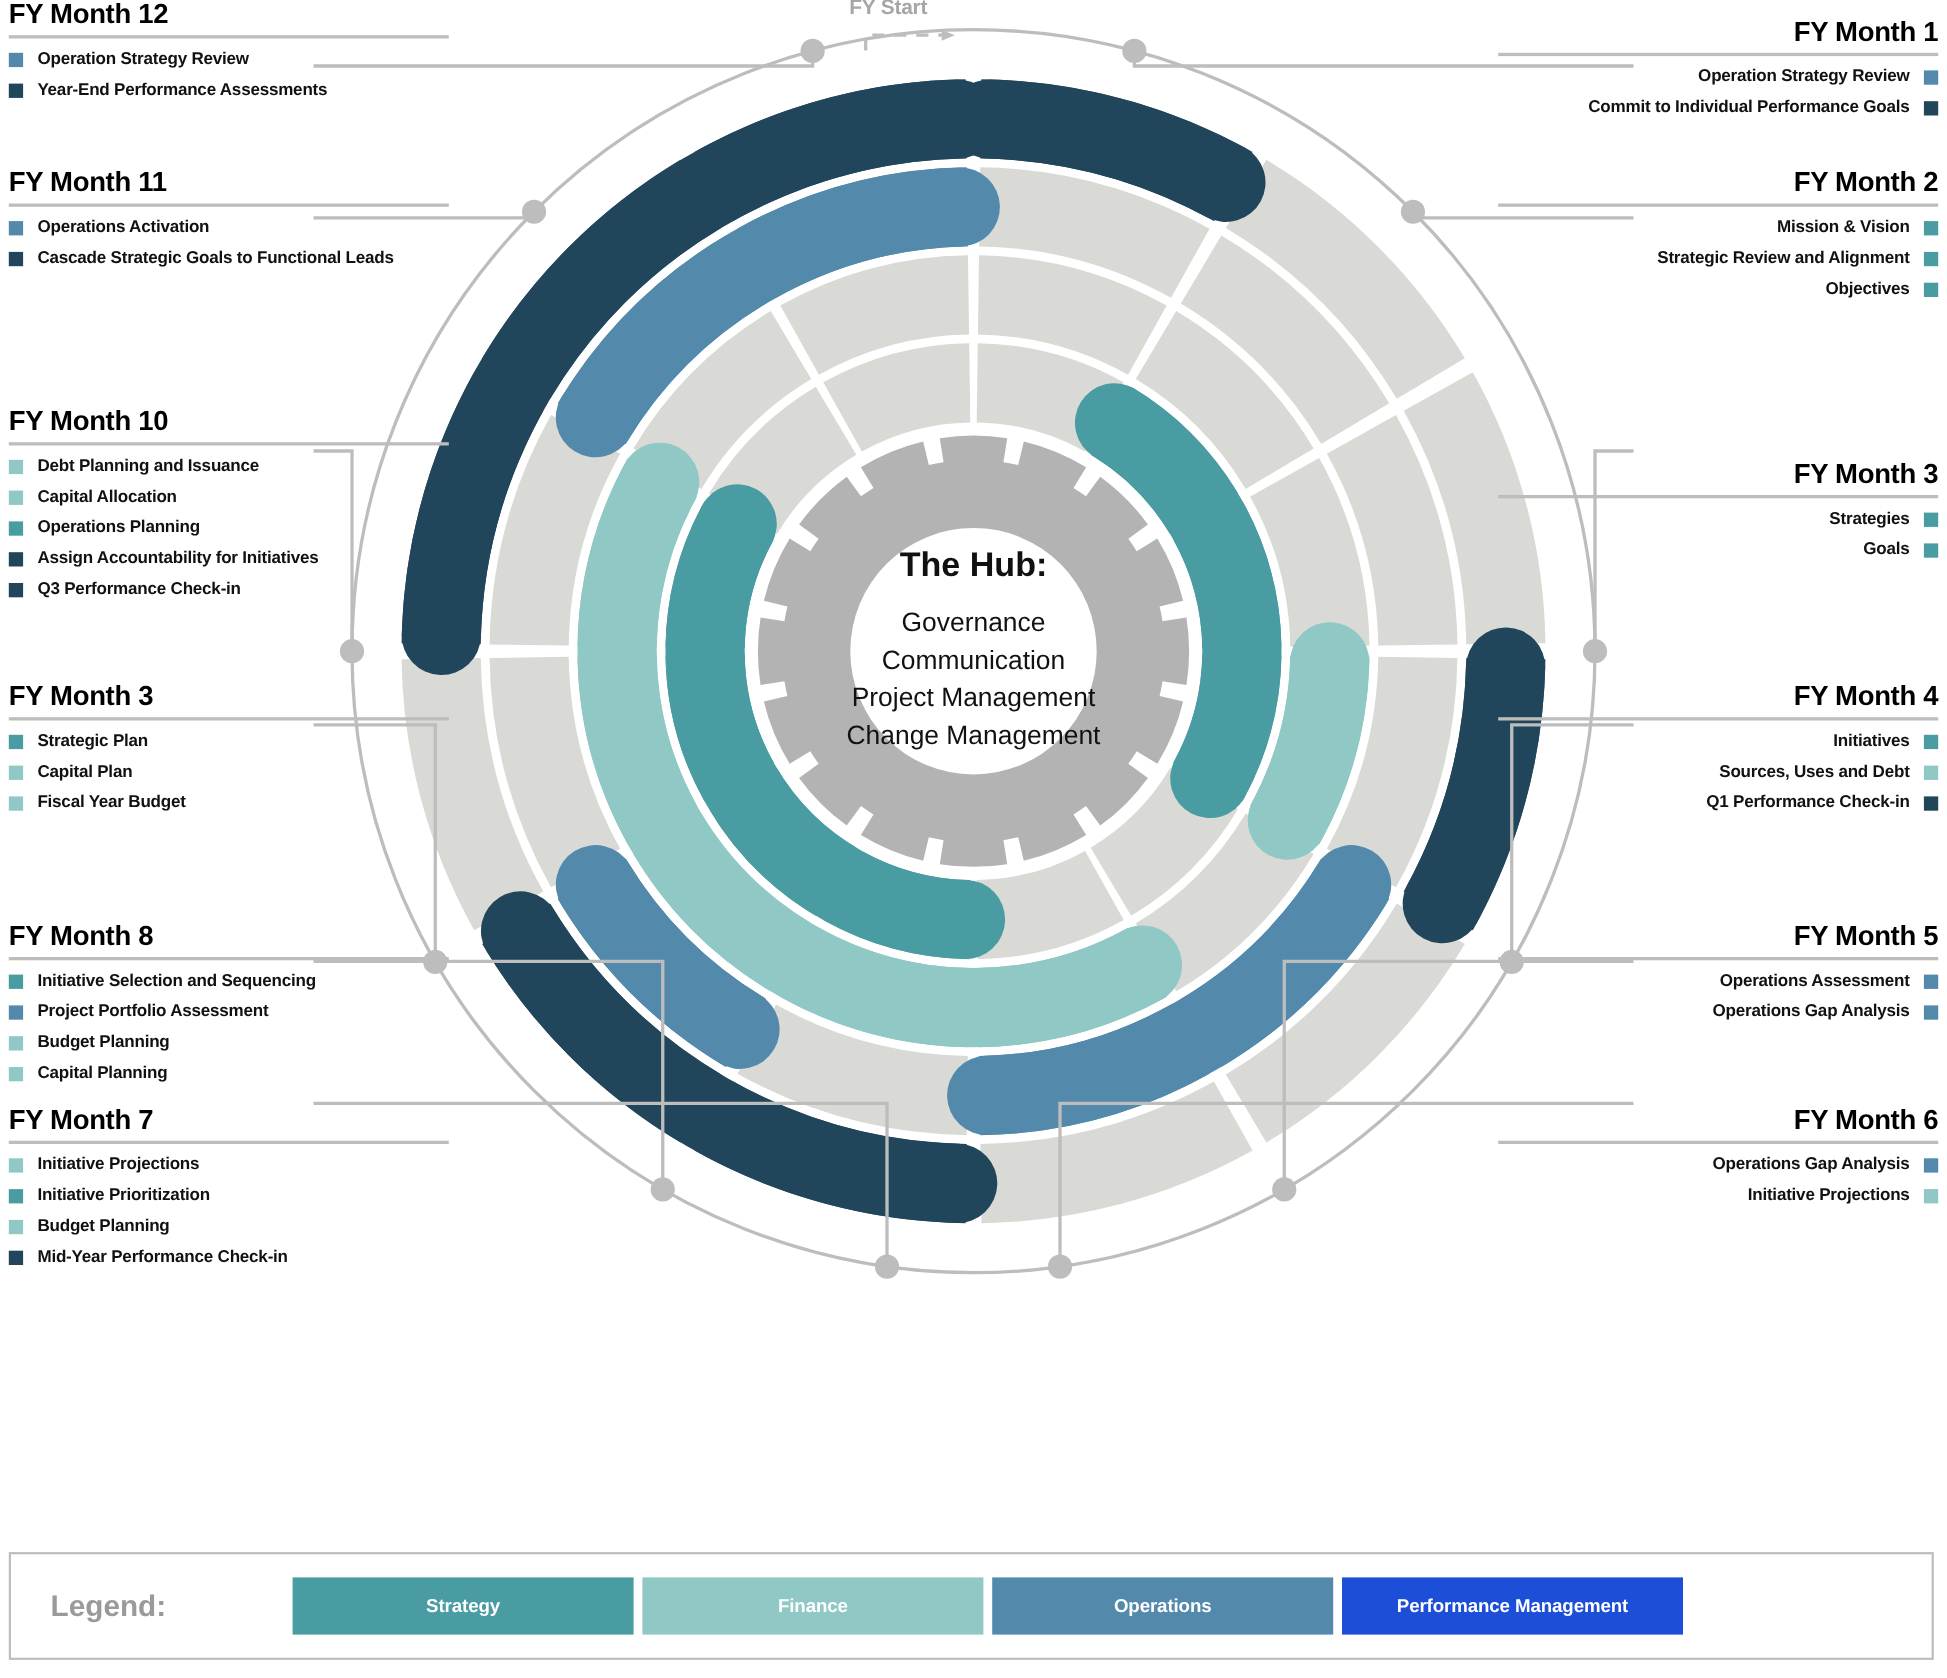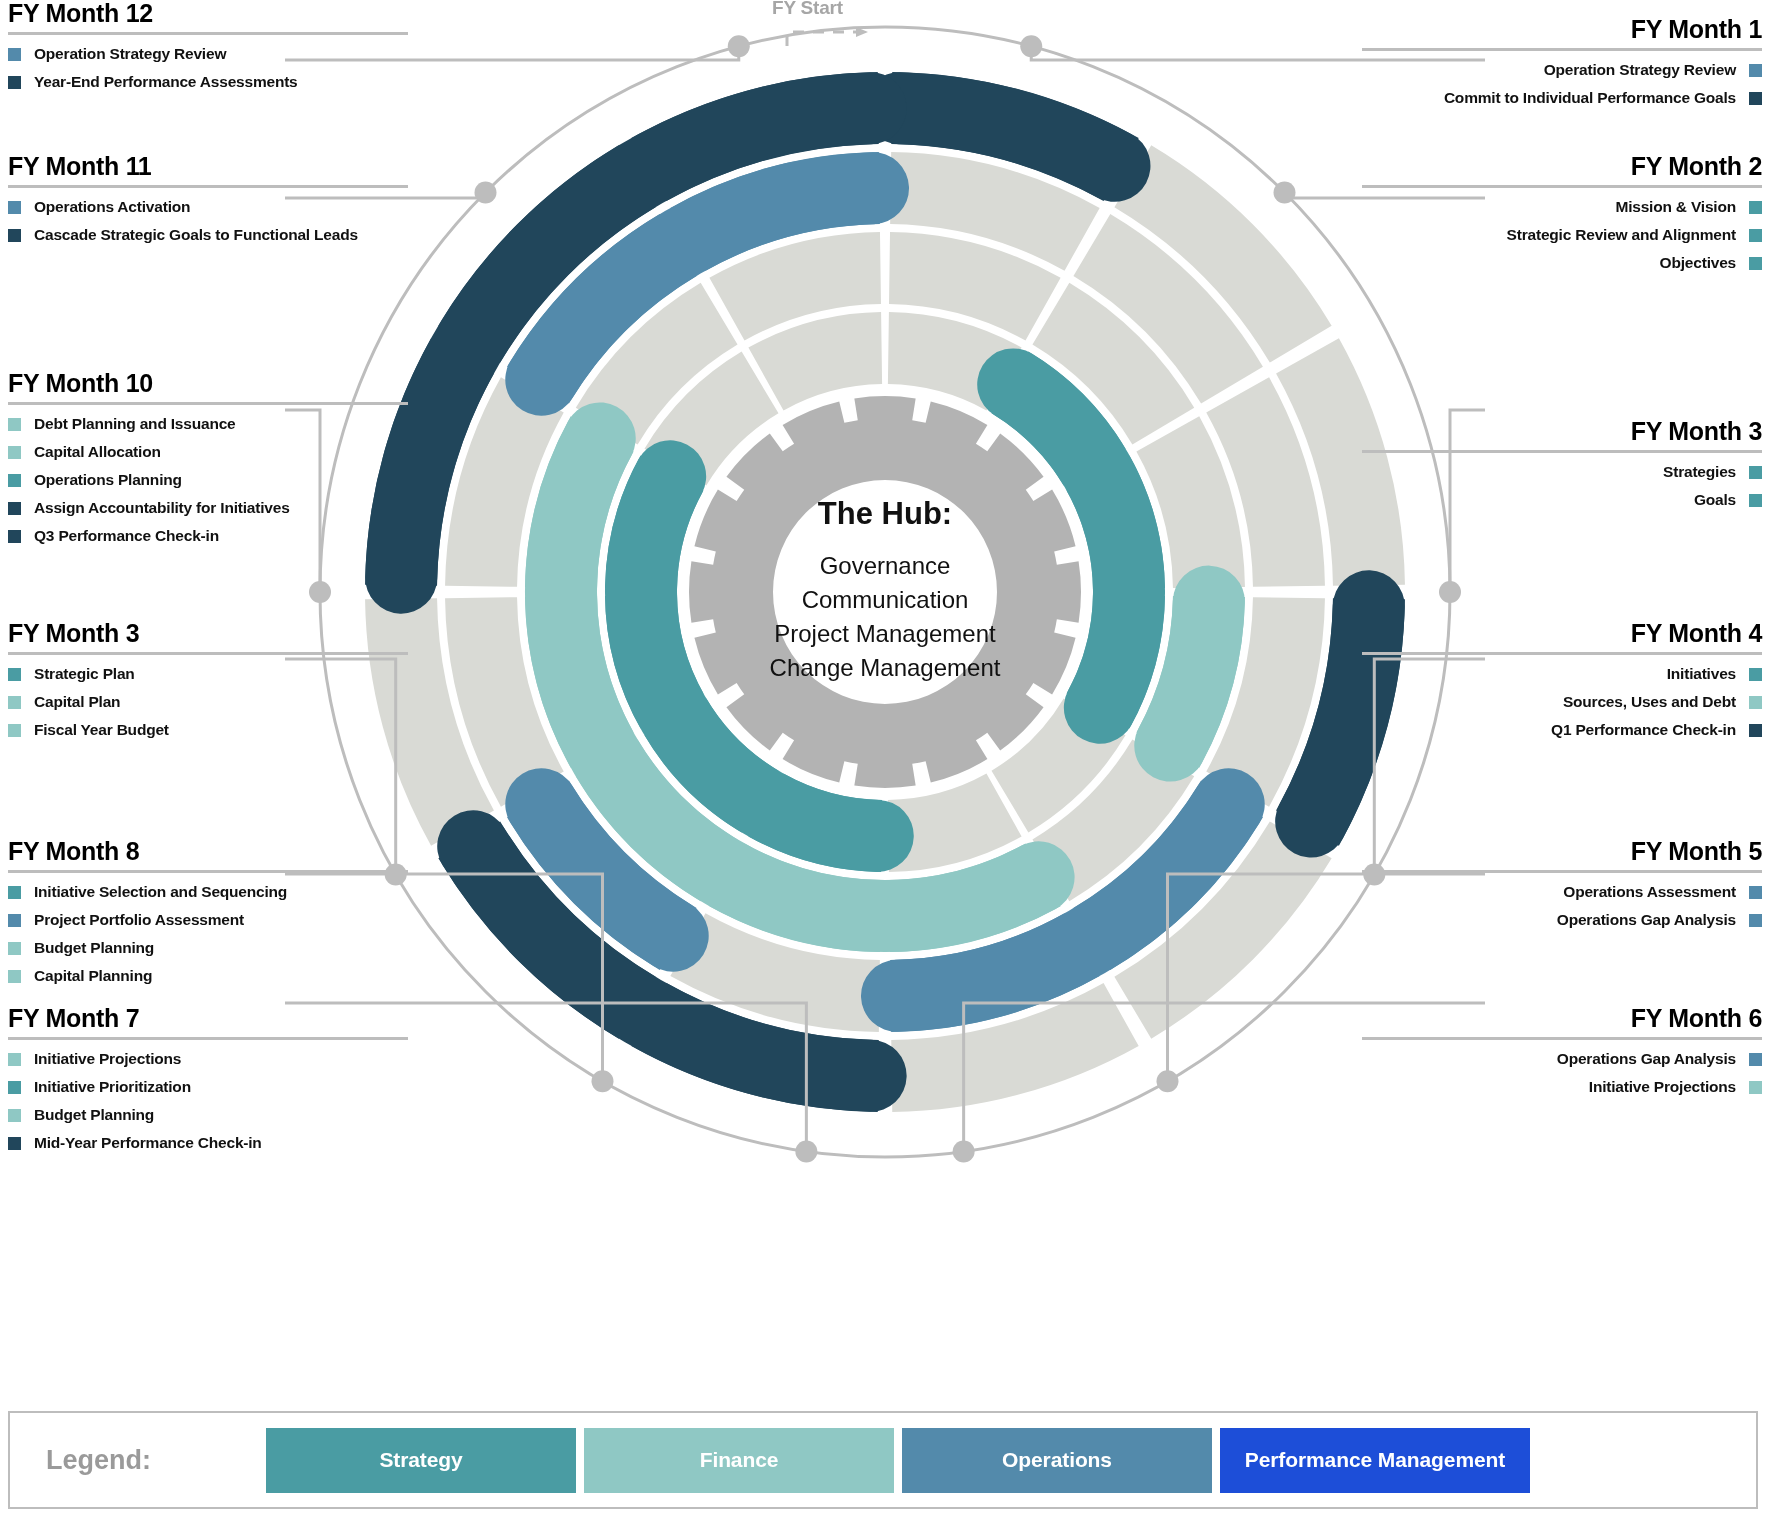--- a/index.html
+++ b/index.html
@@ -32,22 +32,22 @@
   #fystart{position:absolute;left:772px;top:-3px;font-size:19px;font-weight:bold;
            color:#a6a6a6;letter-spacing:-0.2px;}
 
   
   #legend{position:absolute;left:8px;top:1411px;width:1750px;height:98px;
           border:2px solid #bdbdbd;box-sizing:border-box;display:flex;
           align-items:center;}
   #legend-label{font-size:27px;font-weight:bold;color:#9a9a9a;margin-left:36px;
                 width:220px;}
   .leg-items{display:flex;gap:8px;}
-  .leg{height:65px;display:flex;align-items:center;justify-content:center;
-       color:#fff;font-size:21px;font-weight:bold;letter-spacing:-0.1px;}
+  .leg{height:52px;display:flex;align-items:center;justify-content:center;
+       color:#fff;font-size:17px;font-weight:bold;letter-spacing:-0.1px;}
   .leg.w1{width:310px}.leg.w2{width:310px}.leg.w3{width:310px}.leg.w4{width:310px}
 </style>
 </head>
 <body>
 
 <div id="wheel">
   <svg id="wheel-svg" viewBox="0 0 1200 1200" width="1200" height="1200">
       <g>
         <circle cx="600" cy="600" r="565" fill="none" stroke="#bdbdbd" stroke-width="3"></circle>
       </g>

